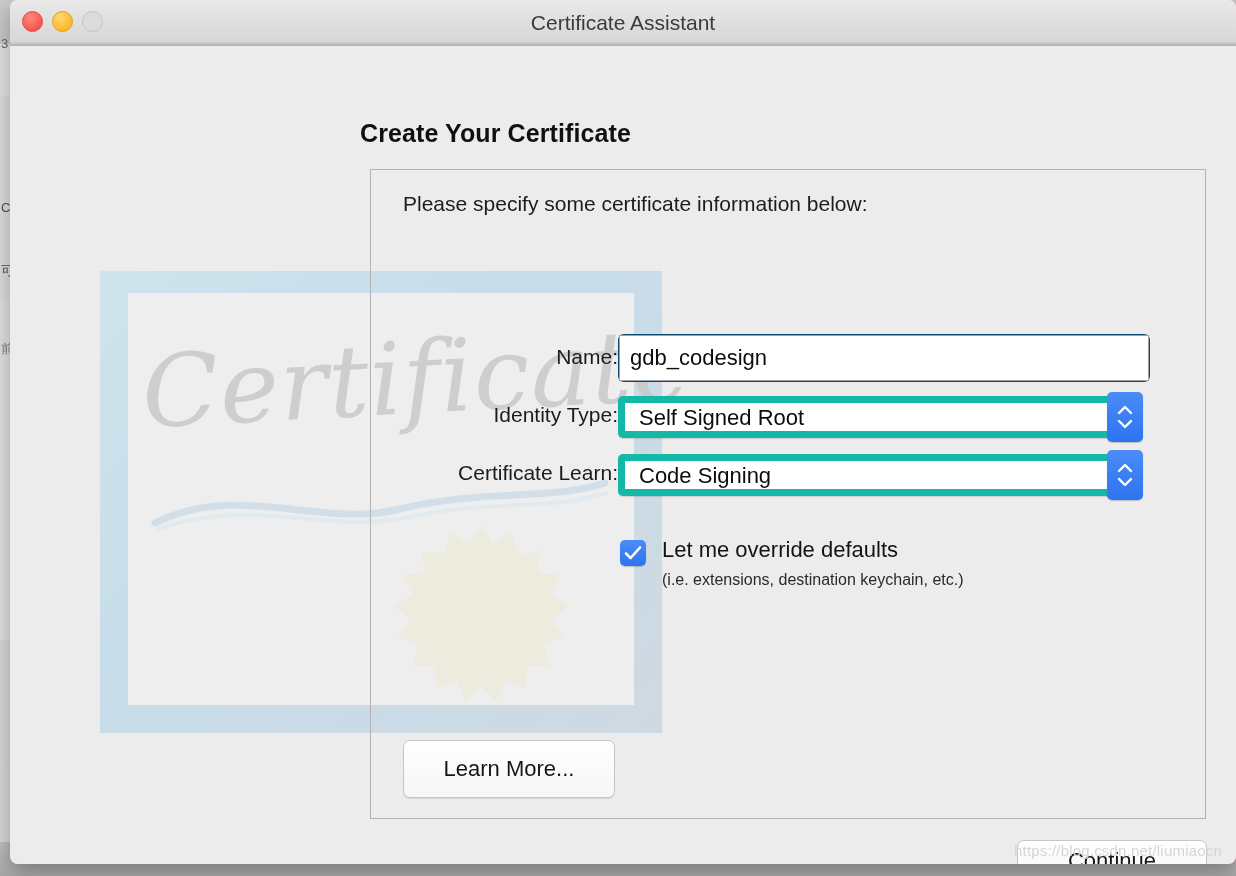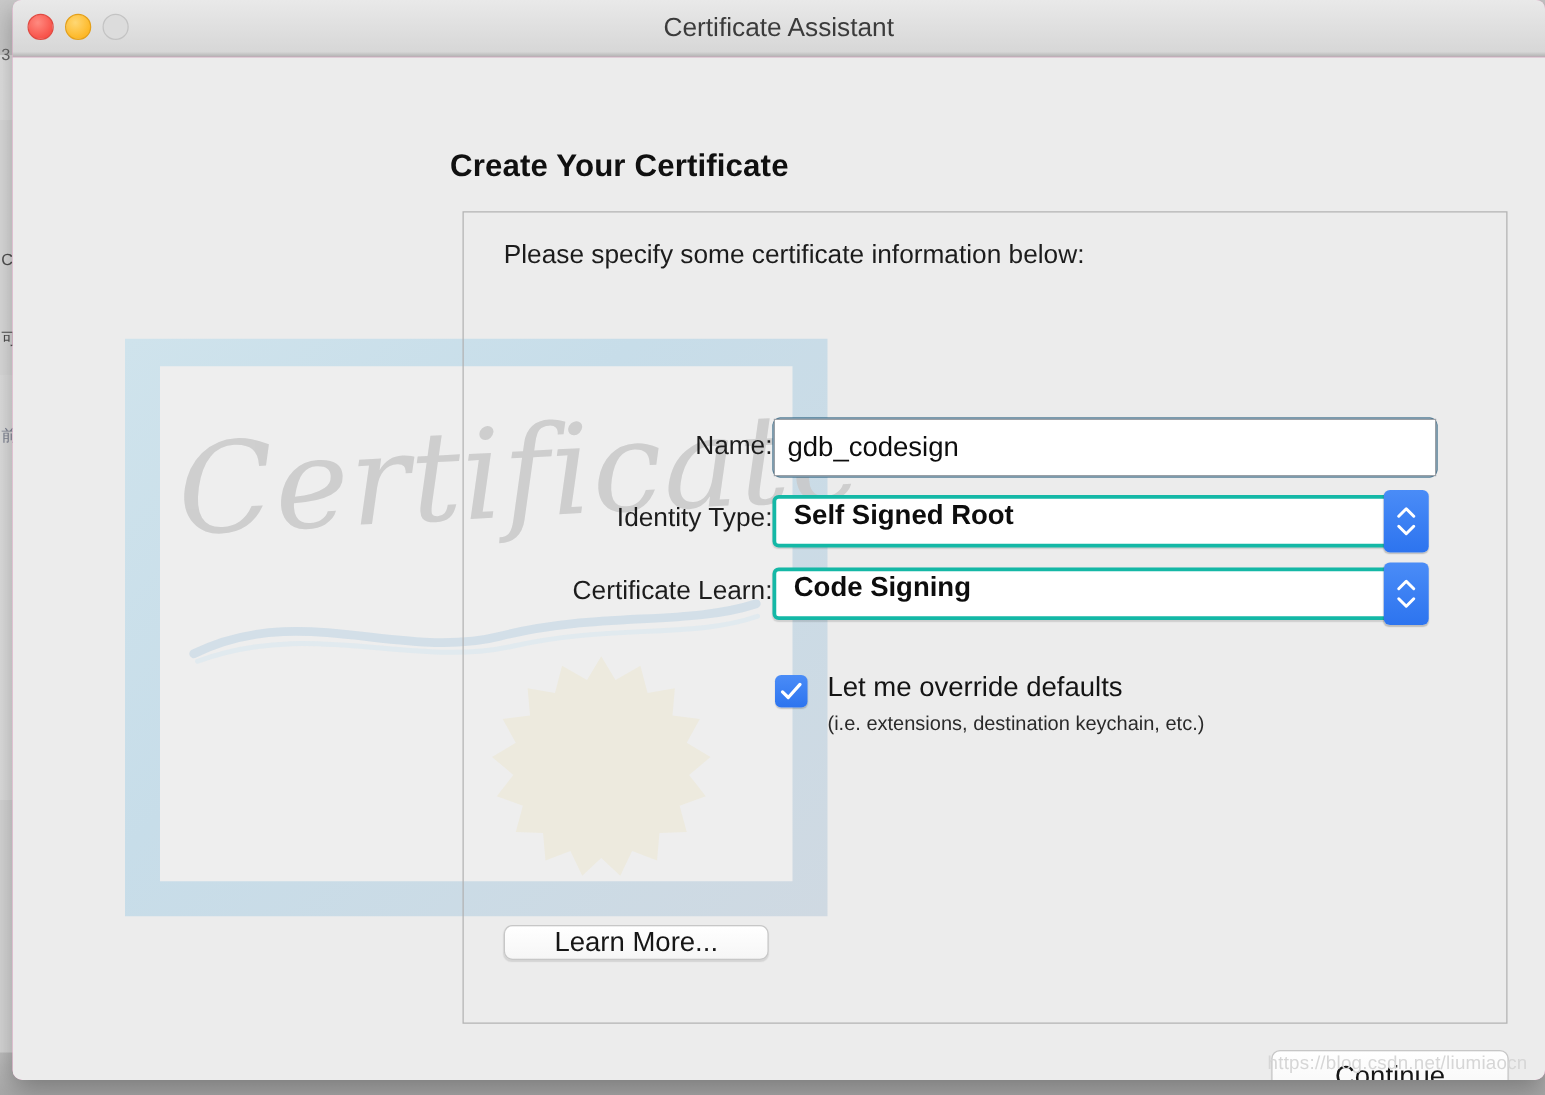--- a/index.html
+++ b/index.html
@@ -220,27 +220,26 @@
     align-items: center;
   }
 
   .popup {
     position: absolute;
     left: 215px;
     top: 4px;
     width: 518px;
     height: 42px;
     background: #ffffff;
-    border: 3px solid #14b8a6;
+    border: 7px solid #14b8a6;
     border-radius: 5px;
     box-shadow: 0 1px 1px rgba(0,0,0,0.13);
     box-sizing: border-box;
     display: flex;
-    align-items: flex-start;
-    font-weight: bold;
+    align-items: flex-end;
   }
   .popup .pval {
     padding-left: 14px;
     font-size: 22px;
     color: #0d0d0d;
     white-space: nowrap;
   }
   .stepper {
     position: absolute;
     left: 704px;
@@ -294,21 +293,21 @@
     border-radius: 7px;
     box-shadow: 0 1px 1px rgba(0,0,0,0.10);
     font-size: 22px;
     color: #161616;
     display: flex;
     align-items: center;
     justify-content: center;
     box-sizing: border-box;
     cursor: default;
   }
-  .btn-learn { left: 393px; top: 694px; width: 212px; height: 28px; }
+  .btn-learn { left: 393px; top: 694px; width: 212px; height: 58px; }
   .btn-continue { left: 1007px; top: 794px; width: 190px; height: 41px; }
 
   .watermark {
     position: absolute;
     right: 14px; bottom: 6px;
     font-size: 15px;
     color: #d6d6d6;
     letter-spacing: 0.2px;
     user-select: none;
   }

